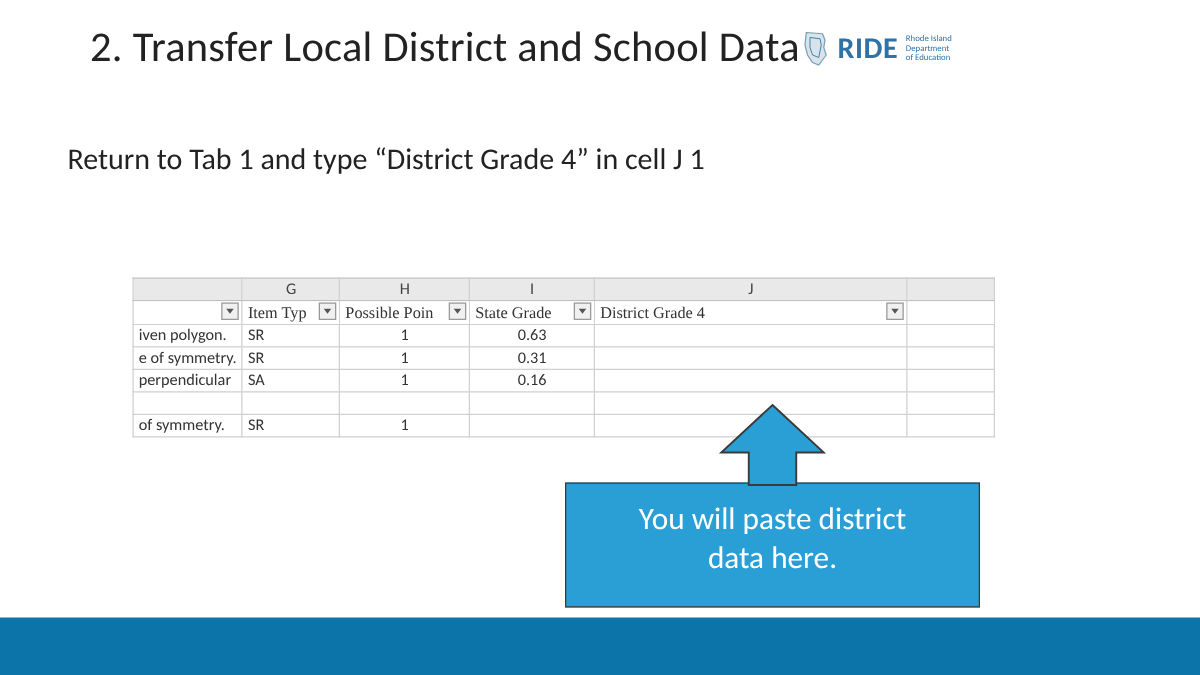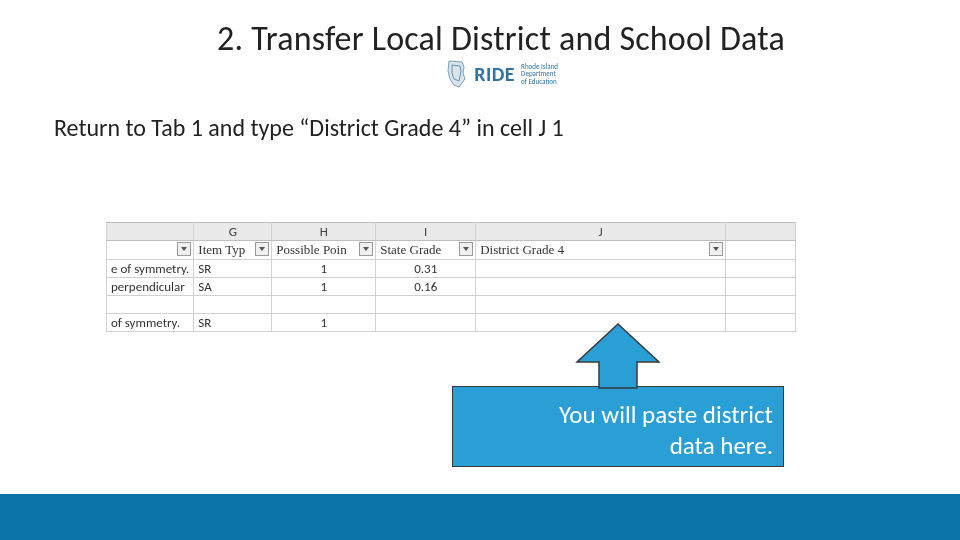--- a/index.html
+++ b/index.html
@@ -1,23 +1,23 @@
 <!DOCTYPE html>
 <html><head>
 <meta charset="utf-8">
 <style>
   * { box-sizing: border-box; margin: 0; padding: 0; }
   html, body { width: 960px; height: 540px; font-family: Calibri, "Segoe UI", Arial, sans-serif; background: #fff; overflow: hidden; }
   .slide { position: relative; width: 960px; height: 540px; }
 
-  .title-row { position: absolute; top: 18px; left: 72px; right: 30px; display: flex; align-items: center; justify-content: flex-start; flex-direction: column; }
+  .title-row { position: absolute; top: 18px; left: 72px; right: 30px; display: flex; align-items: center; justify-content: flex-start; }
   .title { font-size: 34px; color: #222; font-weight: 400; letter-spacing: 0.2px; }
   .logo { display: flex; align-items: center; gap: 6px; }
   .logo-map { width: 24px; height: 30px; position: relative; }
-  .logo-text { font-weight: 700; color: #2f72a6; font-size: 20px; letter-spacing: 0.5px; }
+  .logo-text { font-weight: 700; color: #2f72a6; font-size: 24px; letter-spacing: 0.5px; }
   .logo-sub { font-size: 7px; line-height: 1.05; color: #2f72a6; }
 
   .body-text { position: absolute; top: 112px; left: 54px; width: 720px; font-size: 24px; color: #222; line-height: 1.3; }
 
   .excel-wrap { position: absolute; top: 222px; left: 106px; width: 690px; }
   .excel { border-collapse: collapse; width: 100%; font-family: Calibri, Arial, sans-serif; font-size: 13px; color: #333; }
   .excel td, .excel th { border: 1px solid #d0d0d0; height: 18px; padding: 1px 4px; background: #fff; }
   .excel .col-letters td { background: #e9e9e9; text-align: center; font-weight: 400; color: #444; border-top: 1px solid #bfbfbf; border-bottom: 1px solid #bfbfbf; }
   .excel .hdr td { background: #fff; position: relative; font-family: Liberation Serif, serif; }
   .excel .hdr .filter { position: absolute; right: 2px; top: 1px; width: 14px; height: 14px; border: 1px solid #999; background: #f0f0f0; display: flex; align-items: center; justify-content: center; }
@@ -29,21 +29,21 @@
   
   .c-f { width: 46px; }
   .c-g { width: 78px; }
   .c-h { width: 104px; }
   .c-i { width: 100px; }
   .c-j { width: 250px; }
   .c-k { width: 70px; }
 
   .callout { position: absolute; top: 322px; left: 452px; width: 332px; }
   .arrow { width: 90px; height: 68px; margin: 0 auto -4px auto; position: relative; }
-  .callout-box { background: #2a9fd6; border: 1px solid #3a3a3a; color: #fff; font-size: 25px; text-align: right; padding: 12px 10px 4px 10px; line-height: 1.25; }
+  .callout-box { background: #2a9fd6; border: 1px solid #3a3a3a; color: #fff; font-size: 25px; text-align: center; padding: 12px 10px 23px 10px; line-height: 1.25; }
 
   .footer-bar { position: absolute; left: 0; right: 0; bottom: 0; height: 46px; background: #0d74aa; }
 </style>
 </head>
 <body>
 
 <div class="slide">
 
   <div class="title-row">
     <div class="title">2.   Transfer Local District and School Data</div>
@@ -108,20 +108,28 @@
                 </svg>
               </span></td>
         <td><span>District Grade 4</span><span class="filter">
                 <svg width="8" height="8">
                   <path d="M1 2 L7 2 L4 6 Z" fill="#555"></path>
                 </svg>
               </span></td>
         <td><span></span></td>
       </tr>
       <tr>
+        <td class="partial">iven polygon.</td>
+        <td>SR</td>
+        <td class="num">1</td>
+        <td class="num">0.63</td>
+        <td></td>
+        <td></td>
+      </tr>
+      <tr>
         <td class="partial">e of symmetry.</td>
         <td>SR</td>
         <td class="num">1</td>
         <td class="num">0.31</td>
         <td></td>
         <td></td>
       </tr>
       <tr>
         <td class="partial">perpendicular</td>
         <td>SA</td>

